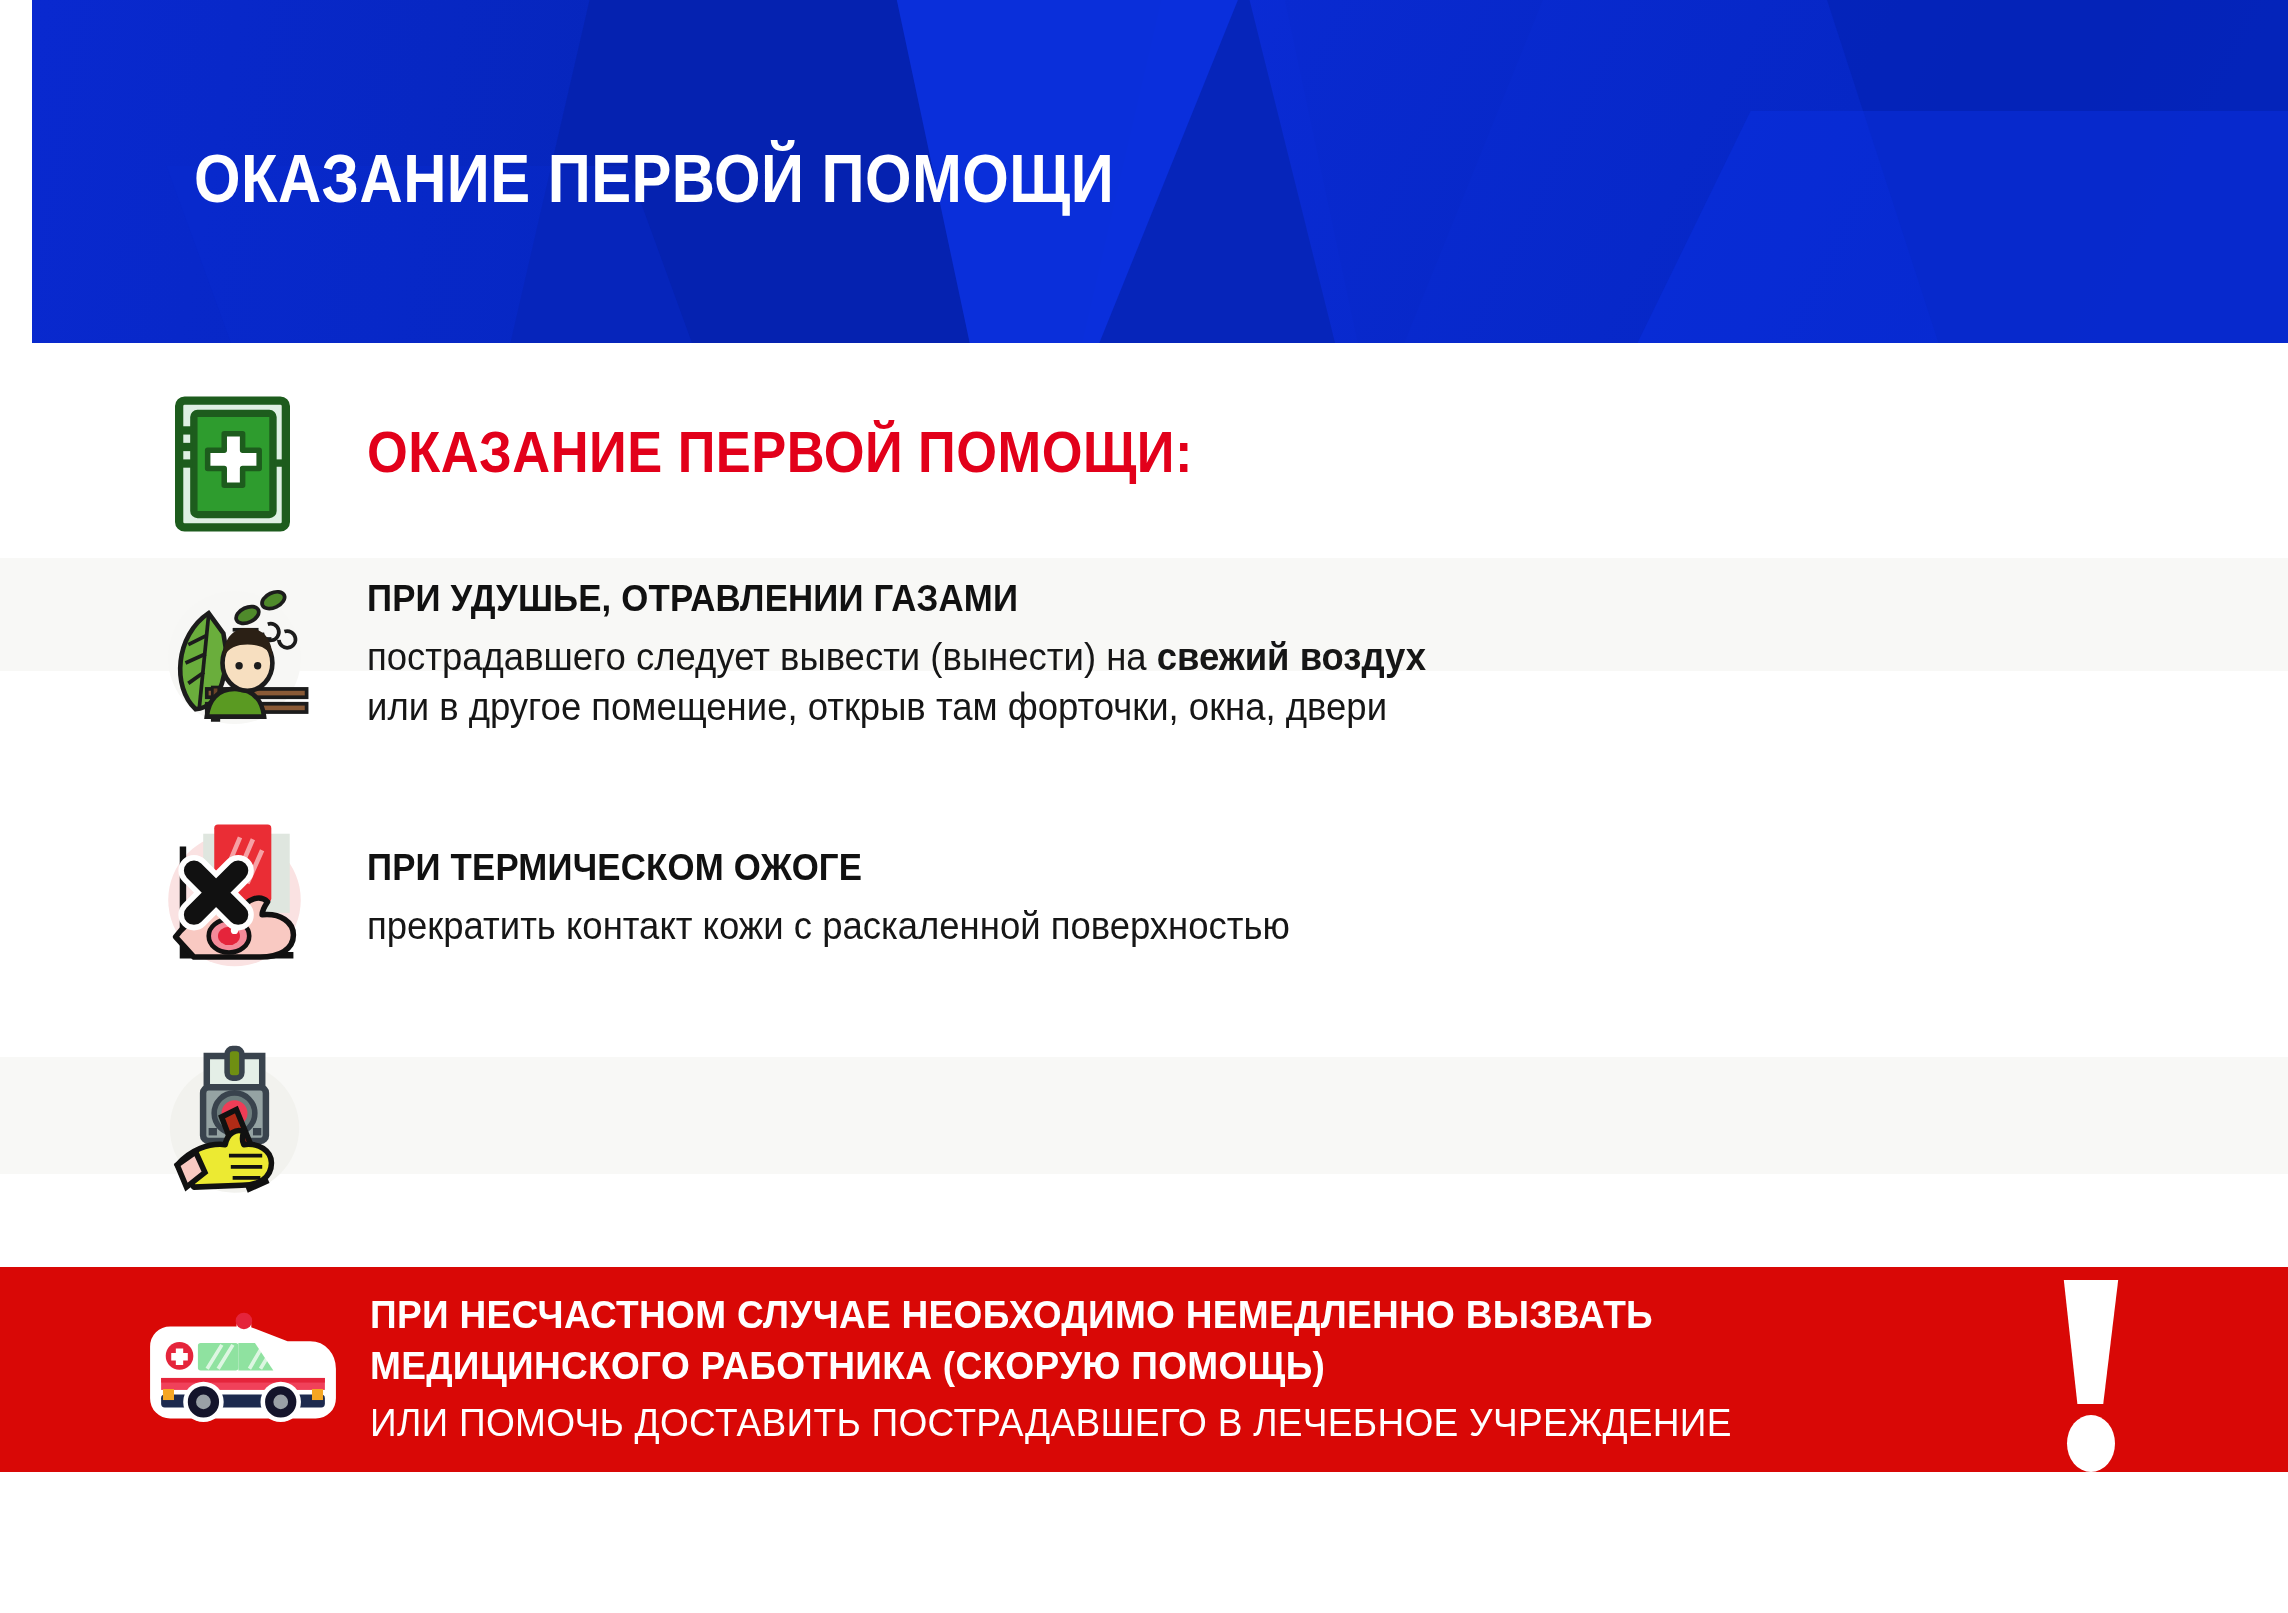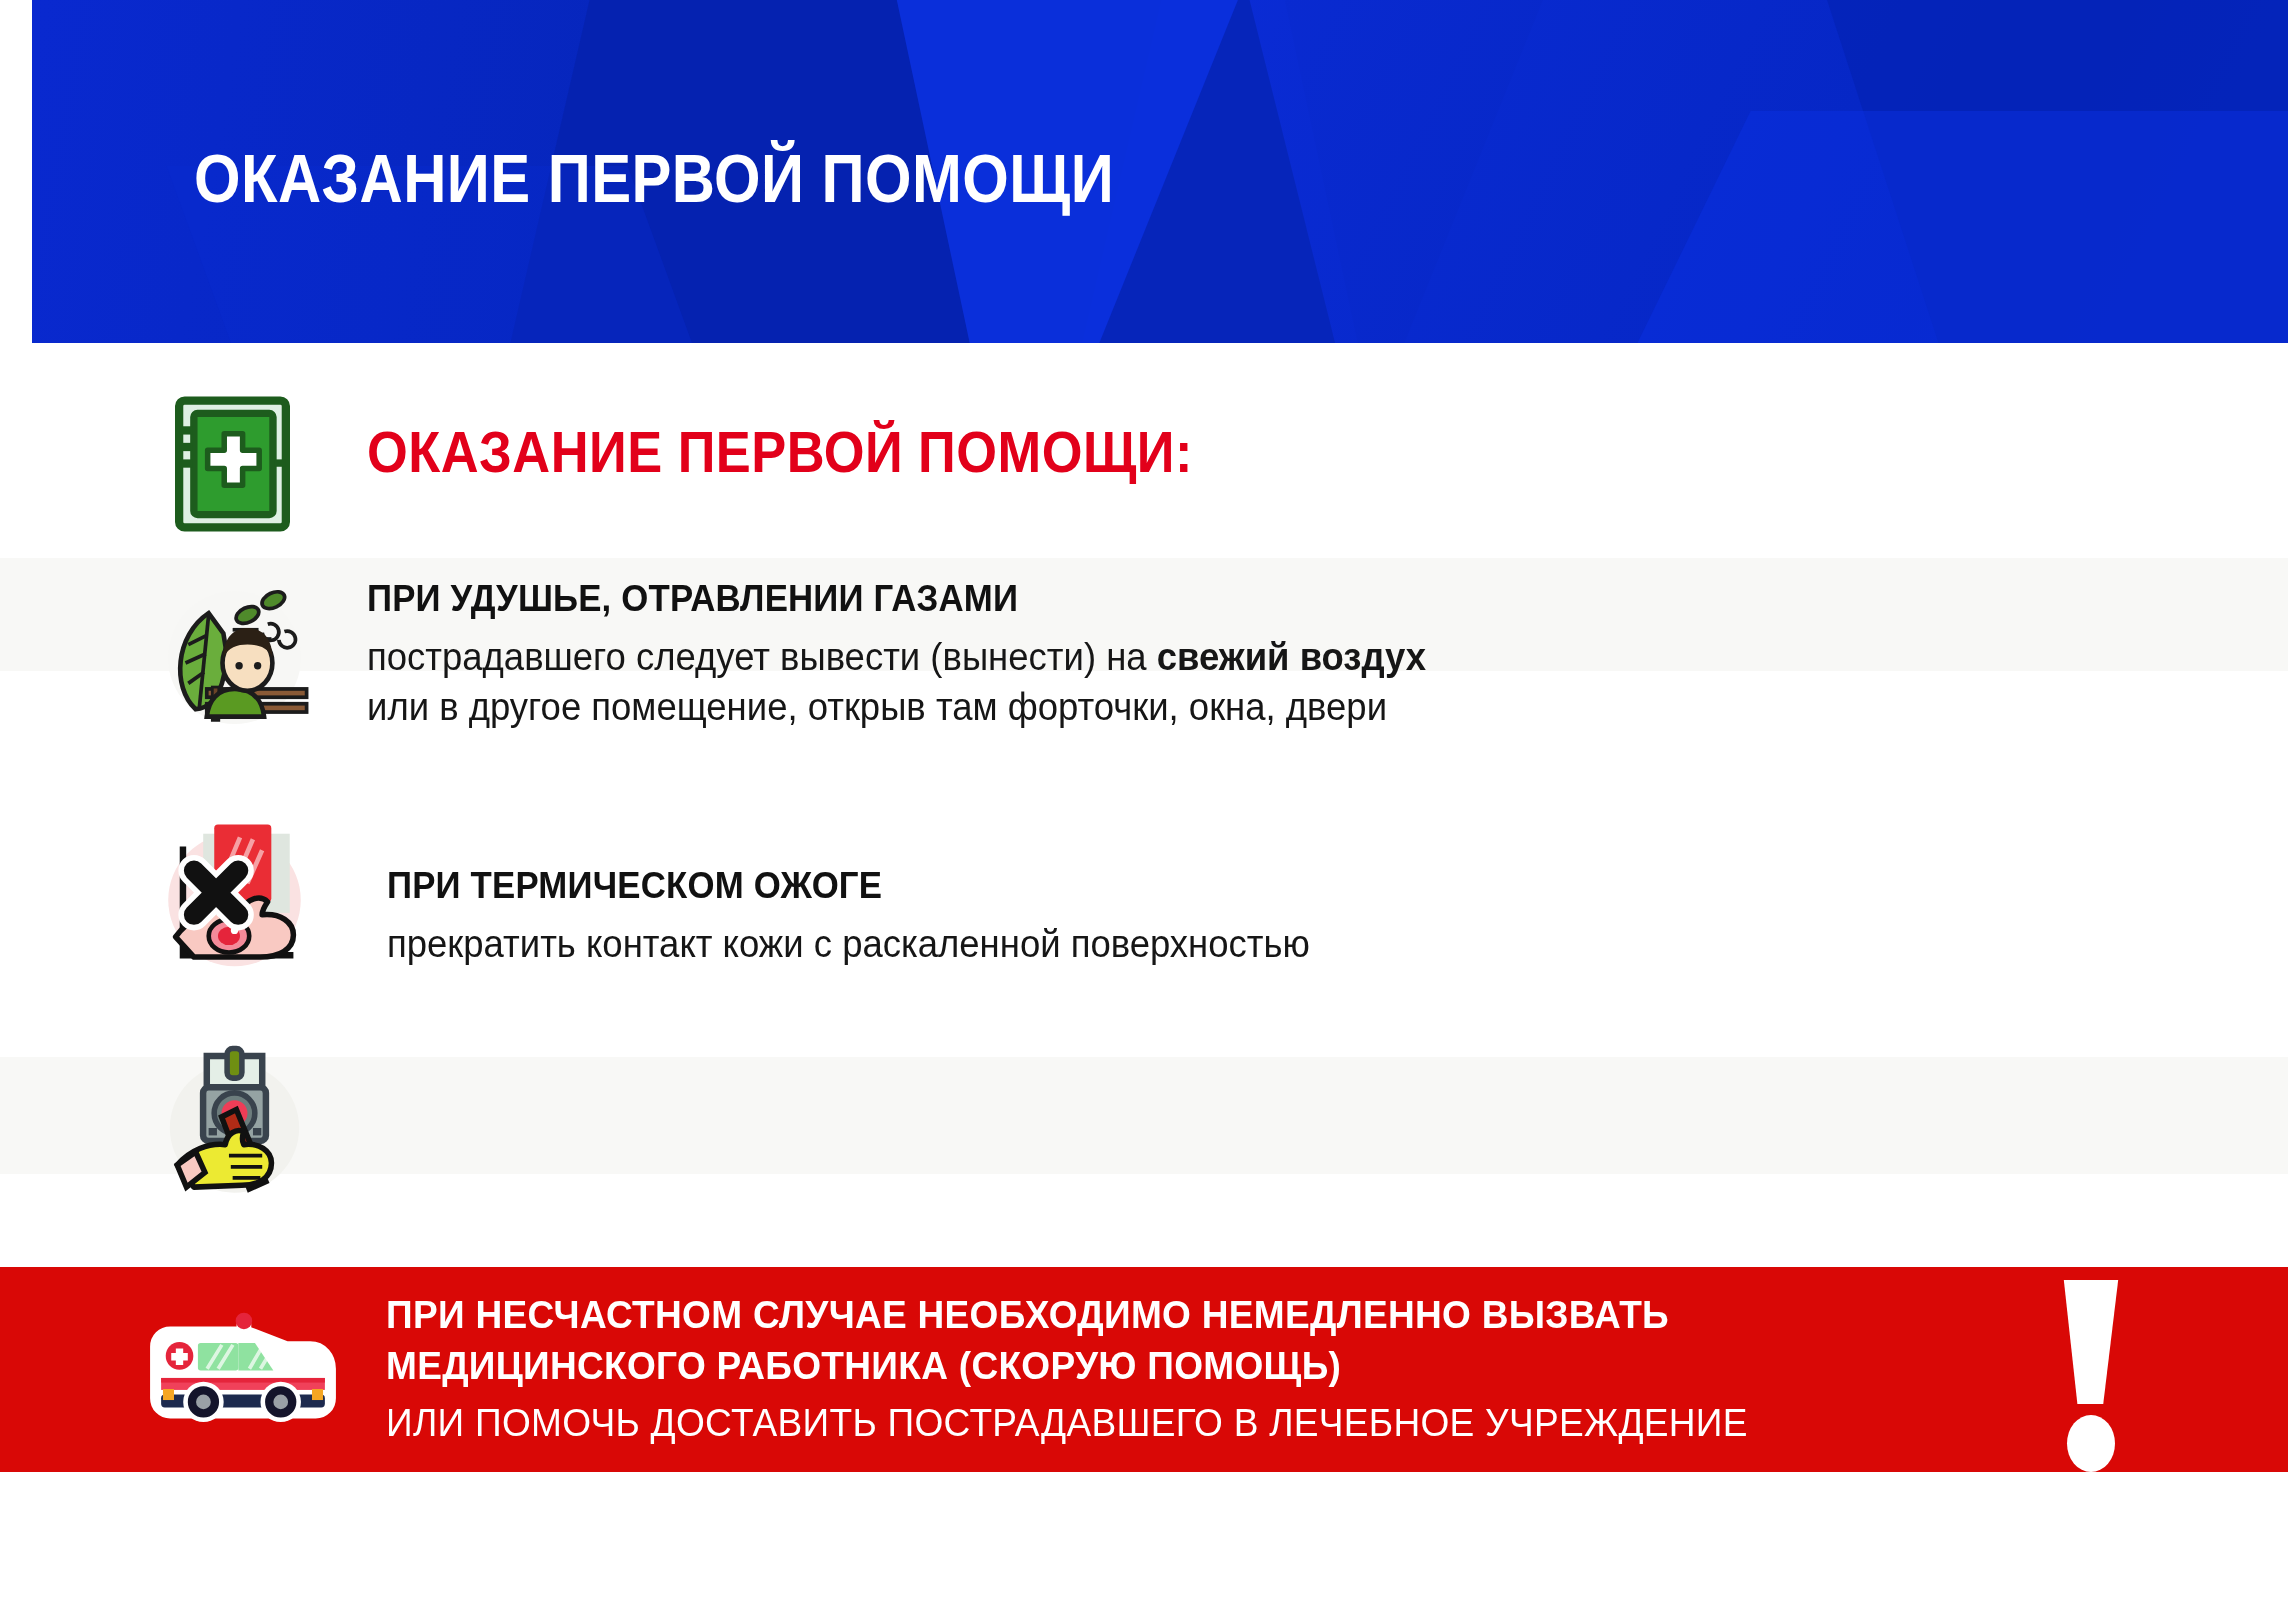--- a/index.html
+++ b/index.html
@@ -86,35 +86,35 @@
   }
   .row .sub b { font-weight:800; }
 
   .row-1 { top:561px; height:231px; }
   .row-1 .ico  { top:16.6px; height:159px; }
   .row-1 .body { top:16.6px; }
   .row-1 .head { margin-bottom:12px; }
 
   .row-2 { top:812px; height:185px; }
   .row-2 .ico  { top:7.4px; height:162px; }
-  .row-2 .body { top:53px;margin-left:20px; }
+  .row-2 .body { top:35px; }
   .row-2 .head { margin-bottom:12px; }
 
   .row-3 { top:1034px; height:194px; }
   .row-3 .ico  { top:9.2px; height:170px; }
   .row-3 .body { top:46px; }
   .row-3 .head { margin-bottom:12px; }
 
   
   .banner {
     position:absolute; left:0; top:1267px; width:2289px; height:205px;
     background:#d90806; overflow:hidden;
   }
   .banner .ico { position:absolute; left:146px; top:29.5px; width:194px; height:138px; }
-  .banner .body { position:absolute; left:386px; top:22px; }
+  .banner .body { position:absolute; left:370px; top:22px; }
   .banner .l1, .banner .l2 {
     color:#ffffff; font-size:39px; font-weight:900; letter-spacing:0.3px;
     white-space:nowrap; line-height:1.32;
     transform:scaleX(0.95); transform-origin:left center;
   }
   .banner .l3 {
     color:#ffffff; font-size:39px; font-weight:400; letter-spacing:0.3px;
     white-space:nowrap; line-height:1.34; margin-top:5.5px;
     transform:scaleX(0.95); transform-origin:left center;
   }

